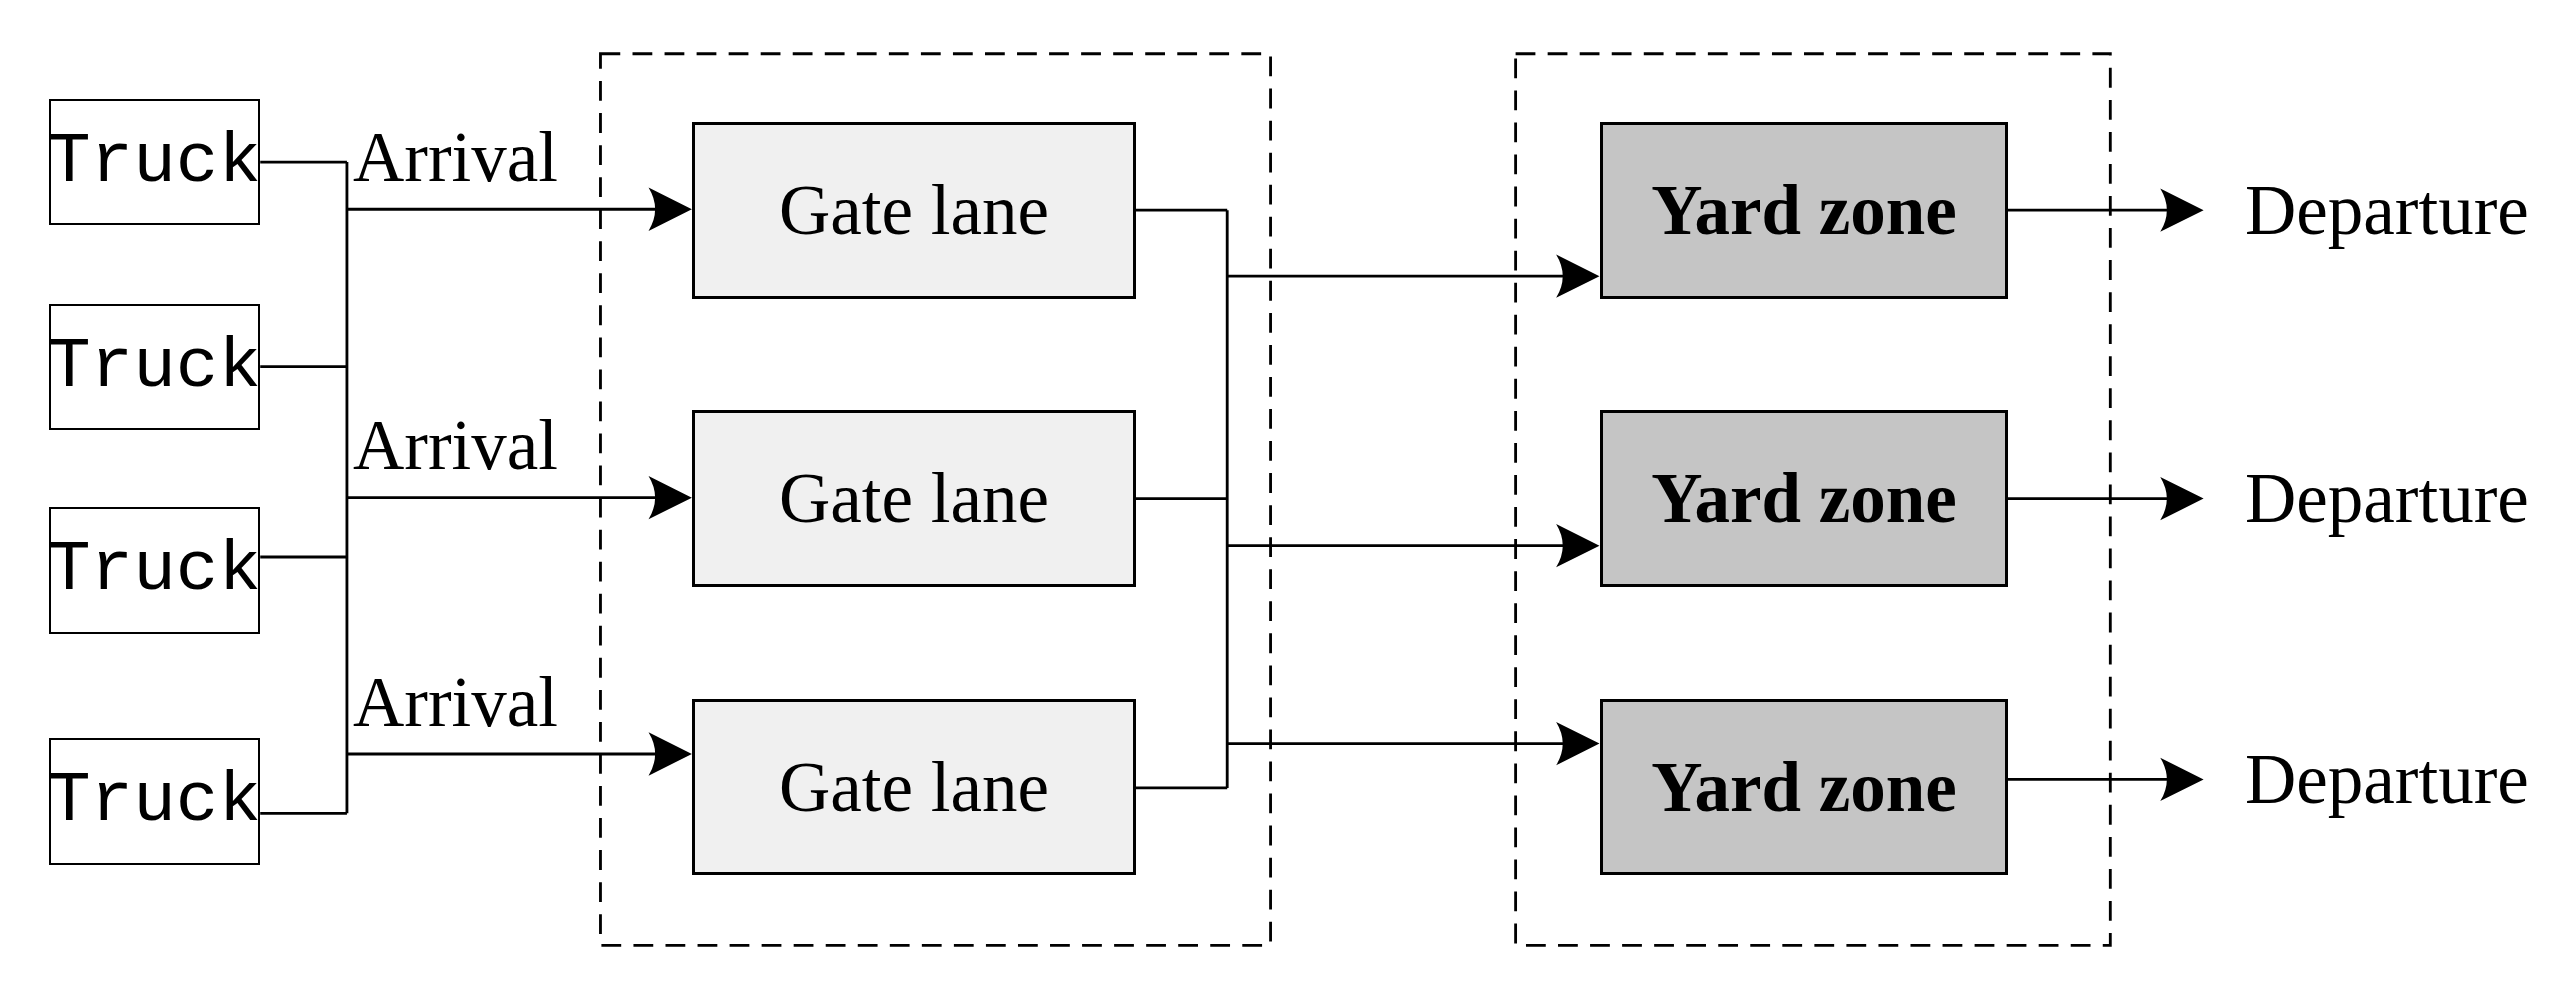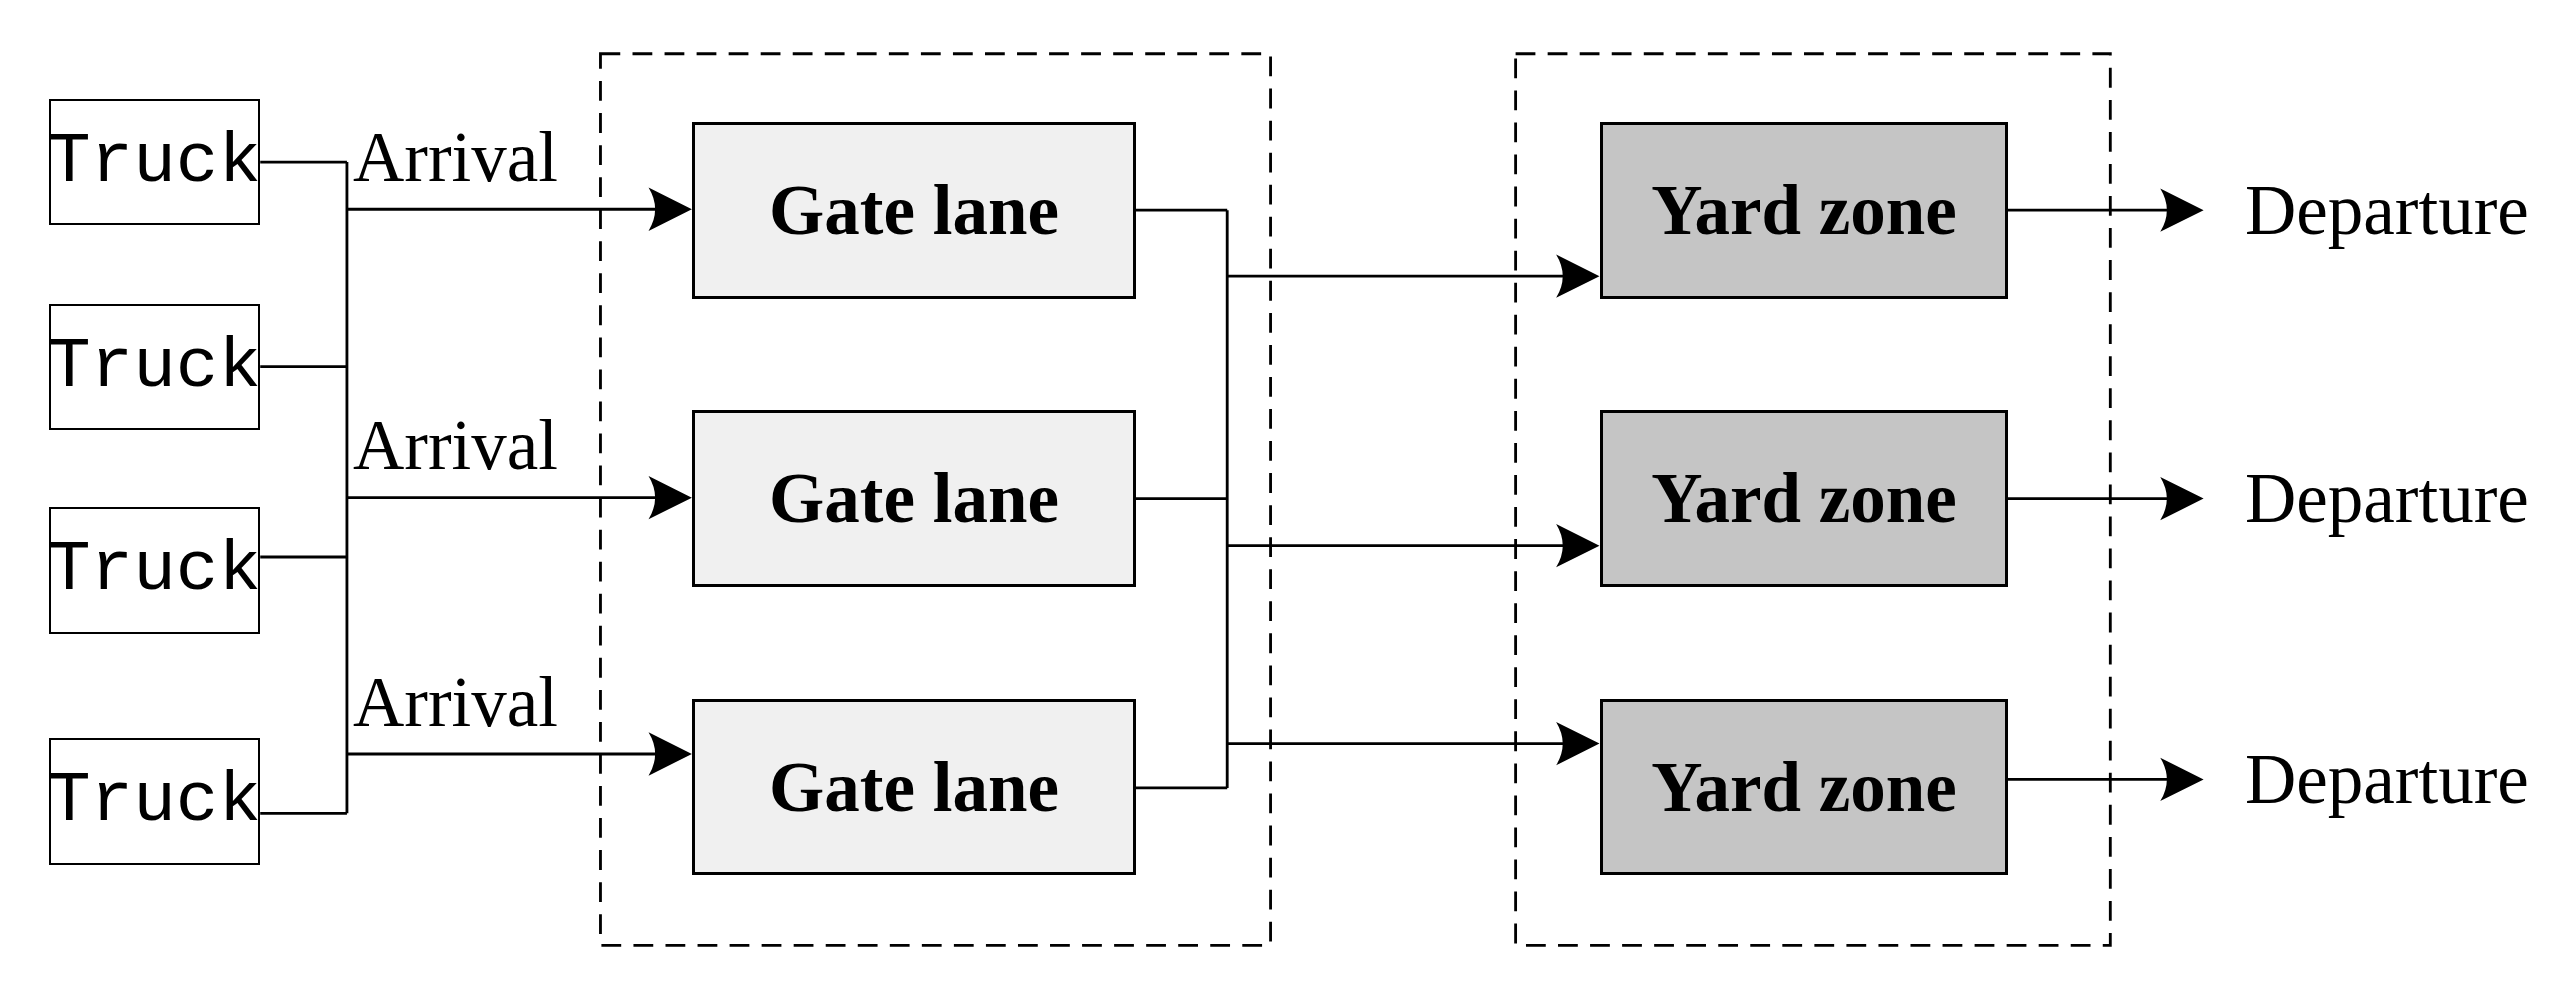--- a/index.html
+++ b/index.html
@@ -16,21 +16,21 @@
   svg.wires rect.container{stroke:var(--line,#000);stroke-width:3;fill:none;stroke-dasharray:21 13;}
   svg.wires path.arrowhead{fill:var(--line,#000);stroke:none;}
   .box{
     position:absolute;
     display:flex;align-items:center;justify-content:center;
     border:3.8px solid var(--line,#000);
     font-size:71px;line-height:1;white-space:nowrap;
     box-sizing:border-box;
   }
   .truck{background:var(--truck_fill,#ffffff);border-width:2.8px;font-family:Liberation Mono, monospace;}
-  .gate{background:var(--gate_fill,#f0f0f0);font-weight:bold;}
+  .gate{background:var(--gate_fill,#f0f0f0);}
   .yard{background:var(--yard_fill,#c5c5c5);font-weight:bold;}
   .flowlabel{
     position:absolute;
     font-size:71px;line-height:75px;white-space:nowrap;
   }
   .arrival-label{width:302px;height:75px;}
   .departure-label{height:79px;line-height:79px;text-align:center;}
 </style>
 </head>
 <body>

